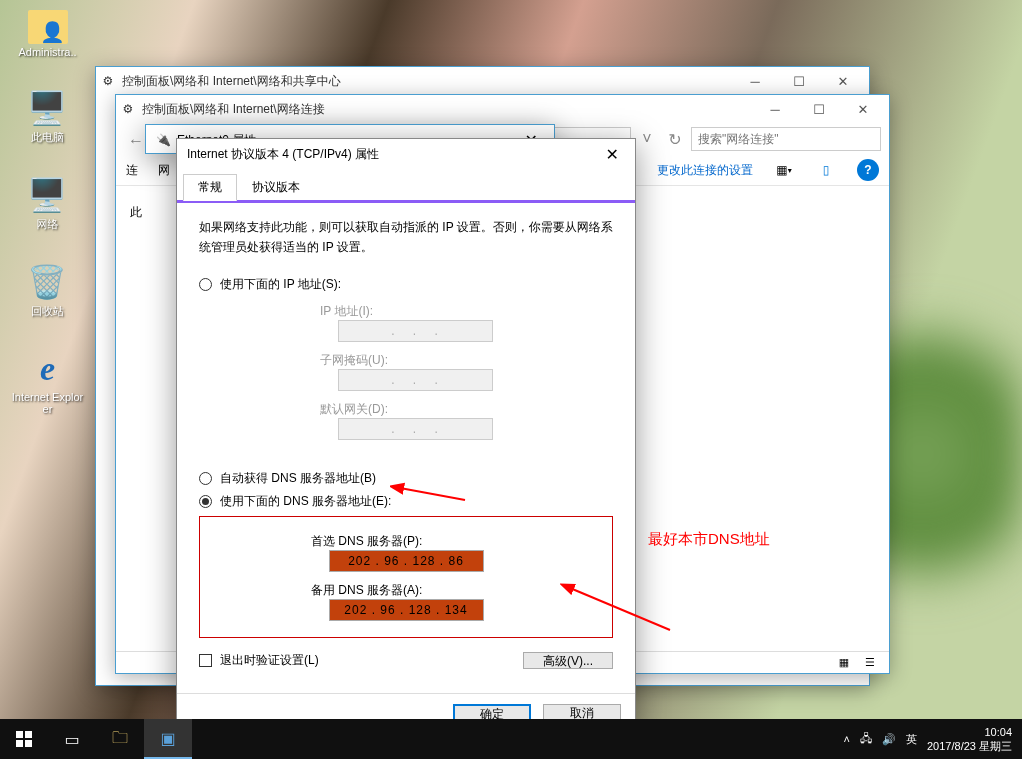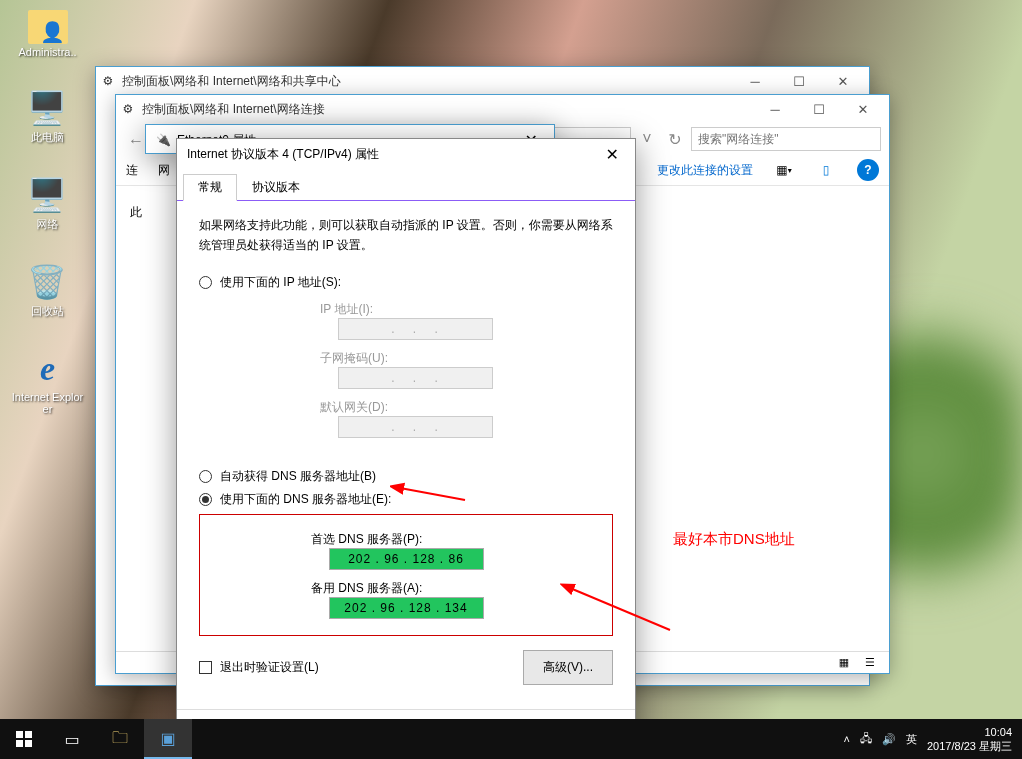--- a/index.html
+++ b/index.html
@@ -15,38 +15,38 @@
 .win { position: absolute; background: #fff; border: 1px solid #4a9ed0; box-shadow: 0 4px 20px rgba(0,0,0,0.3); }
 .win-title { height: 28px; display: flex; align-items: center; padding: 0 4px; font-size: 12px; color: #333; }
 .win-title .ico { width: 16px; height: 16px; margin-right: 6px; display:flex;align-items:center;justify-content:center;font-size:12px;}
 .win-ctrl { margin-left: auto; display: flex; }
 .win-ctrl div { width: 44px; height: 28px; display: flex; align-items: center; justify-content: center; font-size: 13px; color: #555; cursor:pointer;}
 
 
 .dialog { position: absolute; background: #fff; border: 1px solid #888; box-shadow: 0 6px 30px rgba(0,0,0,0.4); }
 .dlg-title { height: 30px; display: flex; align-items: center; padding: 0 10px; font-size: 12px; }
 .dlg-title .x { margin-left: auto; font-size: 16px; cursor: pointer; padding:0 6px;}
-.tabs { display: flex; border-bottom: 1px solid #8b5cf6; padding: 4px 6px 0 6px; }
+.tabs { display: flex; border-bottom: 3px solid #8b5cf6; padding: 4px 6px 0 6px; }
 .tab { padding: 4px 14px; font-size: 12px; border: 1px solid transparent; cursor: pointer; position:relative; top:1px;}
 .tab.active { border: 1px solid #ccc; border-bottom: 1px solid #fff; background: #fff; }
 .dlg-body { padding: 14px 22px; font-size: 12px; }
 .desc { line-height: 1.7; margin-bottom: 18px; }
 .radio-row { display: flex; align-items: center; margin: 6px 0; cursor:pointer;}
 .radio { width: 13px; height: 13px; border: 1px solid #333; border-radius: 50%; margin-right: 8px; display: flex; align-items: center; justify-content: center; }
 .radio.sel::after { content: ""; width: 7px; height: 7px; background: #333; border-radius: 50%; }
 .ip-group { margin-left: 18px; margin-top: 8px; }
 .ip-row { display: flex; align-items: center; margin: 10px 0; flex-direction: column; }
 .ip-lbl { width: 190px; }
 .ip-lbl.disabled { color: #999; }
-.ip-input { width: 155px; height: 22px; border: 1px solid #aaa; background: #22c55e; display: flex; align-items: center; justify-content: center; font-size: 12px; letter-spacing: 1px; }
+.ip-input { width: 155px; height: 22px; border: 1px solid #aaa; background: #c2410c; display: flex; align-items: center; justify-content: center; font-size: 12px; letter-spacing: 1px; }
 .ip-input.disabled { background: #f0f0f0; color: #aaa; border-color:#ccc;}
 .dns-box { border: 1px solid #c00; padding: 6px 10px; margin-top: 4px; }
 .check-row { display: flex; align-items: center; margin-top: 18px; }
 .checkbox { width: 13px; height: 13px; border: 1px solid #333; margin-right: 8px; }
-.btn { min-width: 78px; height: 35px; border: 1px solid #aaa; background: #e8e8e8; font-size: 12px; cursor: pointer; }
+.btn { min-width: 78px; height: 17px; border: 1px solid #aaa; background: #e8e8e8; font-size: 12px; cursor: pointer; }
 .btn.primary { border: 2px solid #0078d7; }
 .bottom-row { display:flex; justify-content:space-between; align-items:center; margin-top:14px;}
 .dlg-footer { display: flex; justify-content: flex-end; gap: 12px; padding: 10px 14px; border-top: 1px solid #ddd; margin-top: 10px; }
 
 
 .red-arrow { position: absolute; color: #f00; pointer-events: none; }
 .red-text { position: absolute; color: #f00; font-size: 15px; }
 
 
 .addr-bar { display:flex; gap:4px; align-items:center; padding:4px 8px; }
@@ -232,21 +232,21 @@
   <line x1="75" y1="20" x2="10" y2="8" stroke="#f00" stroke-width="2" marker-end="url(#ah1)"></line>
 </svg>
 <svg class="red-arrow" style="left:560px; top:580px; width:120px; height:60px;">
   <defs>
       <marker id="ah2" markerWidth="10" markerHeight="10" refX="2" refY="3" orient="auto">
         <path d="M0,0 L0,6 L8,3 z" fill="#f00"></path>
       </marker>
     </defs>
   <line x1="110" y1="50" x2="10" y2="8" stroke="#f00" stroke-width="2" marker-end="url(#ah2)"></line>
 </svg>
-<div class="red-text" style="left:648px; top:530px;margin-left:25px;">最好本市DNS地址</div>
+<div class="red-text" style="left:648px; top:530px;">最好本市DNS地址</div>
 
 <div class="taskbar">
   <div class="tb-btn">
     <svg width="16" height="16" viewBox="0 0 16 16">
         <rect x="0" y="0" width="7" height="7" fill="#fff"></rect>
         <rect x="9" y="0" width="7" height="7" fill="#fff"></rect>
         <rect x="0" y="9" width="7" height="7" fill="#fff"></rect>
         <rect x="9" y="9" width="7" height="7" fill="#fff"></rect>
       </svg>
   </div>

